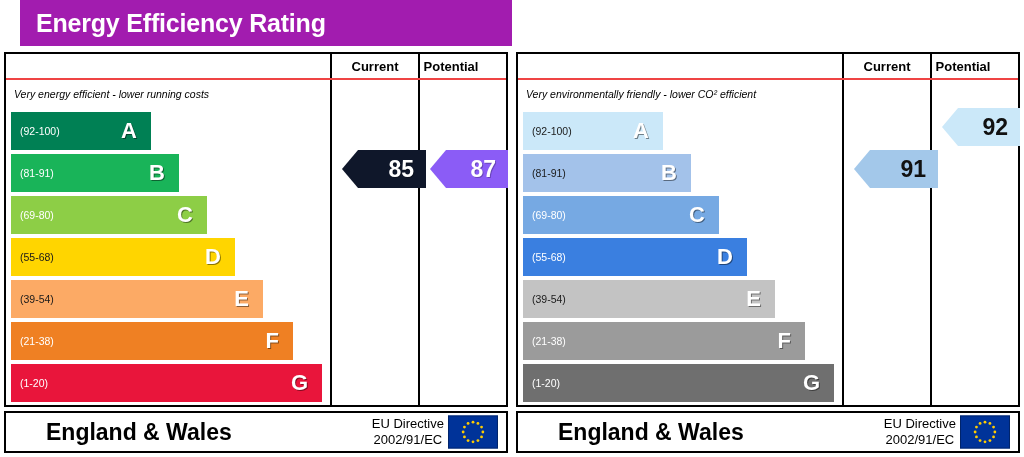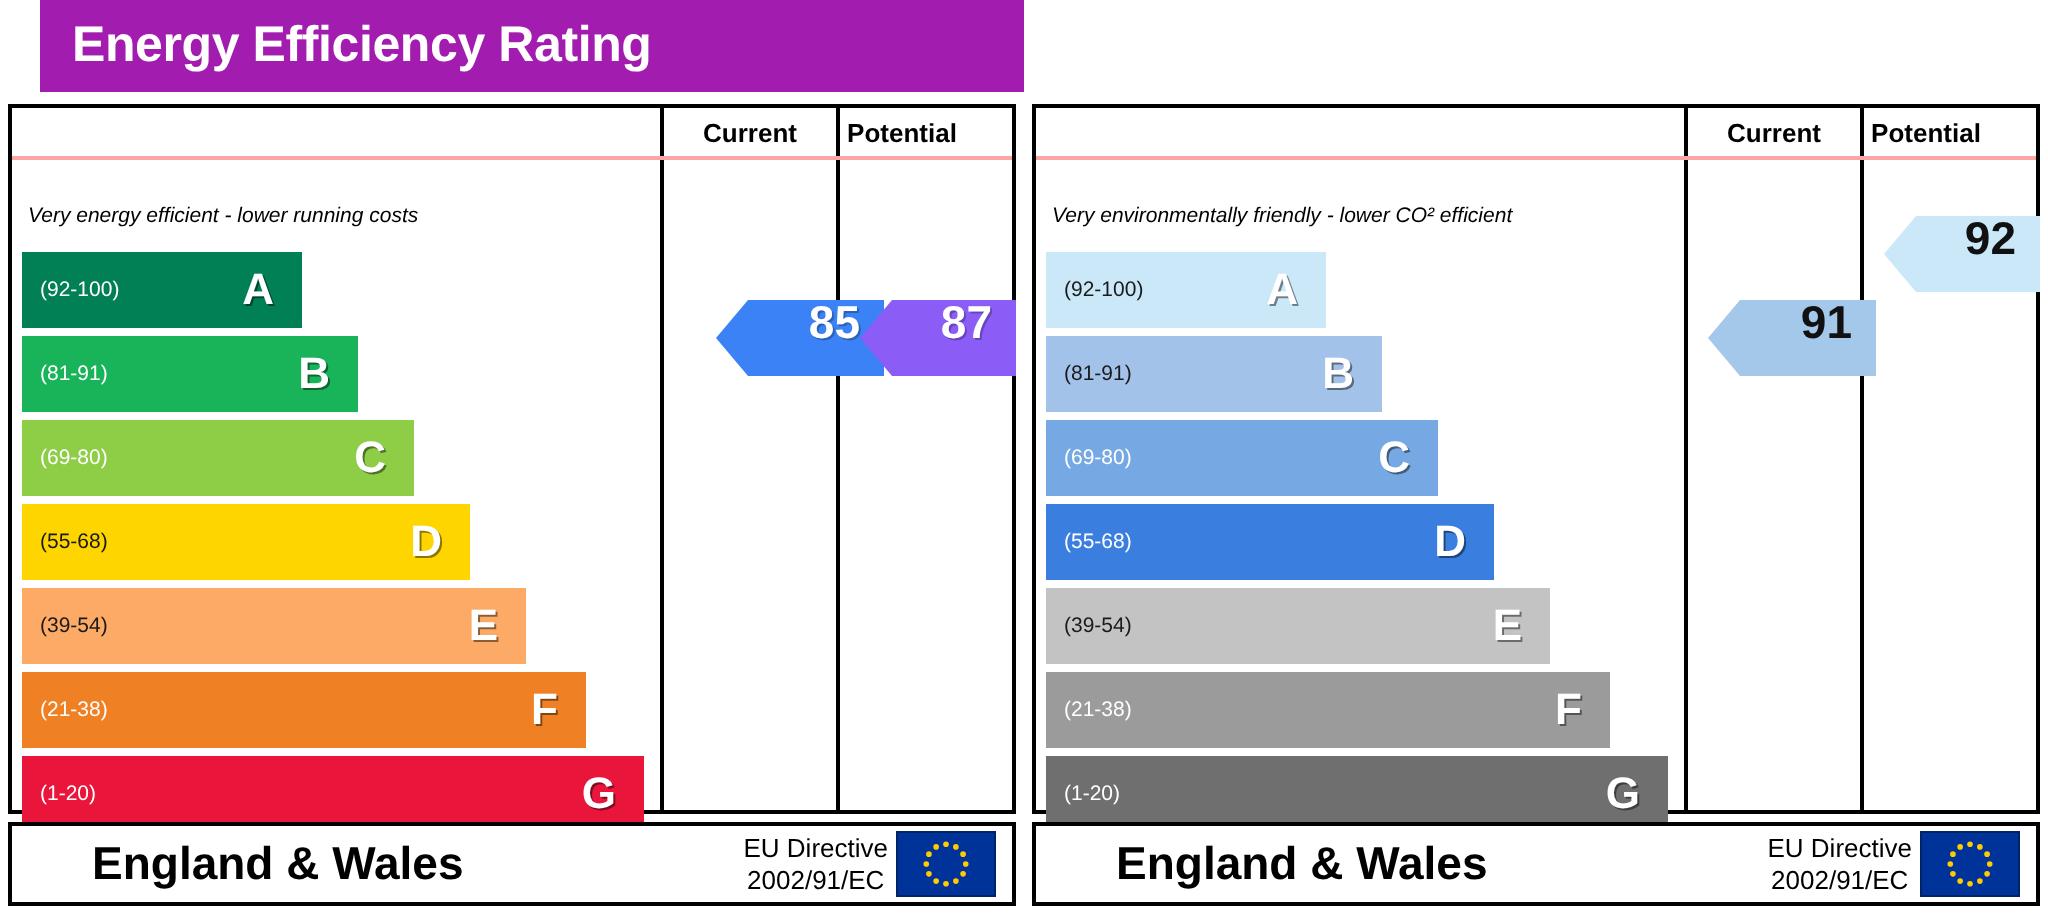--- a/index.html
+++ b/index.html
@@ -45,21 +45,21 @@
     position: absolute;
     left: 4px; top: 52px;
     width: 504px; height: 355px;
     border: 2px solid #000000;
     background: #ffffff;
   }
   .hdr-row {
     position: absolute;
     left: 0; top: 0;
     width: 100%; height: 26px;
-    border-bottom: 2px solid #fca5a5;
+    border-bottom: 2px solid #ef4444;
     padding-left: 24px;
   }
   .hdr-cell {
     position: absolute;
     top: 0; height: 24px;
     display: flex; align-items: center; justify-content: center;
     font-size: 13px; font-weight: bold; color: #000000;
   }
   .hdr-current  { left: 324px; width: 88px; border-left: 2px solid #000000; }
   .hdr-potential{ left: 412px; width: 64px; border-left: 2px solid #000000; }
@@ -68,21 +68,21 @@
     position: absolute;
     top: 26px; bottom: 0;
     width: 2px; background: #000000;
   }
   .vline-a { left: 324px; }
   .vline-b { left: 412px; }
 
   
   .bars-area {
     position: absolute;
-    left: 0; top: 44px;
+    left: 0; top: 30px;
     width: 264px; bottom: 0;
   }
   .caption {
     position: absolute;
     left: 8px;
     font-size: 10.5px;
     font-style: italic;
     color: #000000;
     white-space: nowrap;
   }
@@ -112,21 +112,21 @@
   }
   .lt-white { color: #ffffff; text-shadow: 1px 1px 0 rgba(0,0,0,.45); }
   .rng-white { color: #ffffff; }
   .rng-dark  { color: #1a1a1a; }
 
   
   .arrow {
     position: absolute;
     height: 38px;
     display: flex;
-    align-items: flex-start;
+    align-items: center;
     justify-content: flex-end;
     padding-right: 12px;
     clip-path: polygon(16px 0, 100% 0, 100% 100%, 16px 100%, 0 50%);
     -webkit-clip-path: polygon(16px 0, 100% 0, 100% 100%, 16px 100%, 0 50%);
   }
   .arrow .val {
     font-size: 23px;
     font-weight: bold;
     line-height: 1;
   }
@@ -208,21 +208,21 @@
       </div>
       <div class="bar" style="top:238px;width:282px;height:38px;background:#ef8023;">
         <span class="range rng-white">(21-38)</span>
         <span class="letter lt-white">F</span>
       </div>
       <div class="bar" style="top:280px;width:311px;height:38px;background:#e9153b;">
         <span class="range rng-white">(1-20)</span>
         <span class="letter lt-white">G</span>
       </div>
     </div>
-    <div class="arrow" style="left:352px;top:96px;width:84px;background:#3b82f6;">
+    <div class="arrow" style="left:336px;top:96px;width:84px;background:#0f172a;">
       <span class="val val-white">85</span>
     </div>
     <div class="arrow" style="left:424px;top:96px;width:78px;background:#8b5cf6;">
       <span class="val val-white">87</span>
     </div>
   </div>
   <div class="footer">
     <div class="region">England &amp; Wales</div>
     <div class="directive">
       <div>EU Directive</div>

